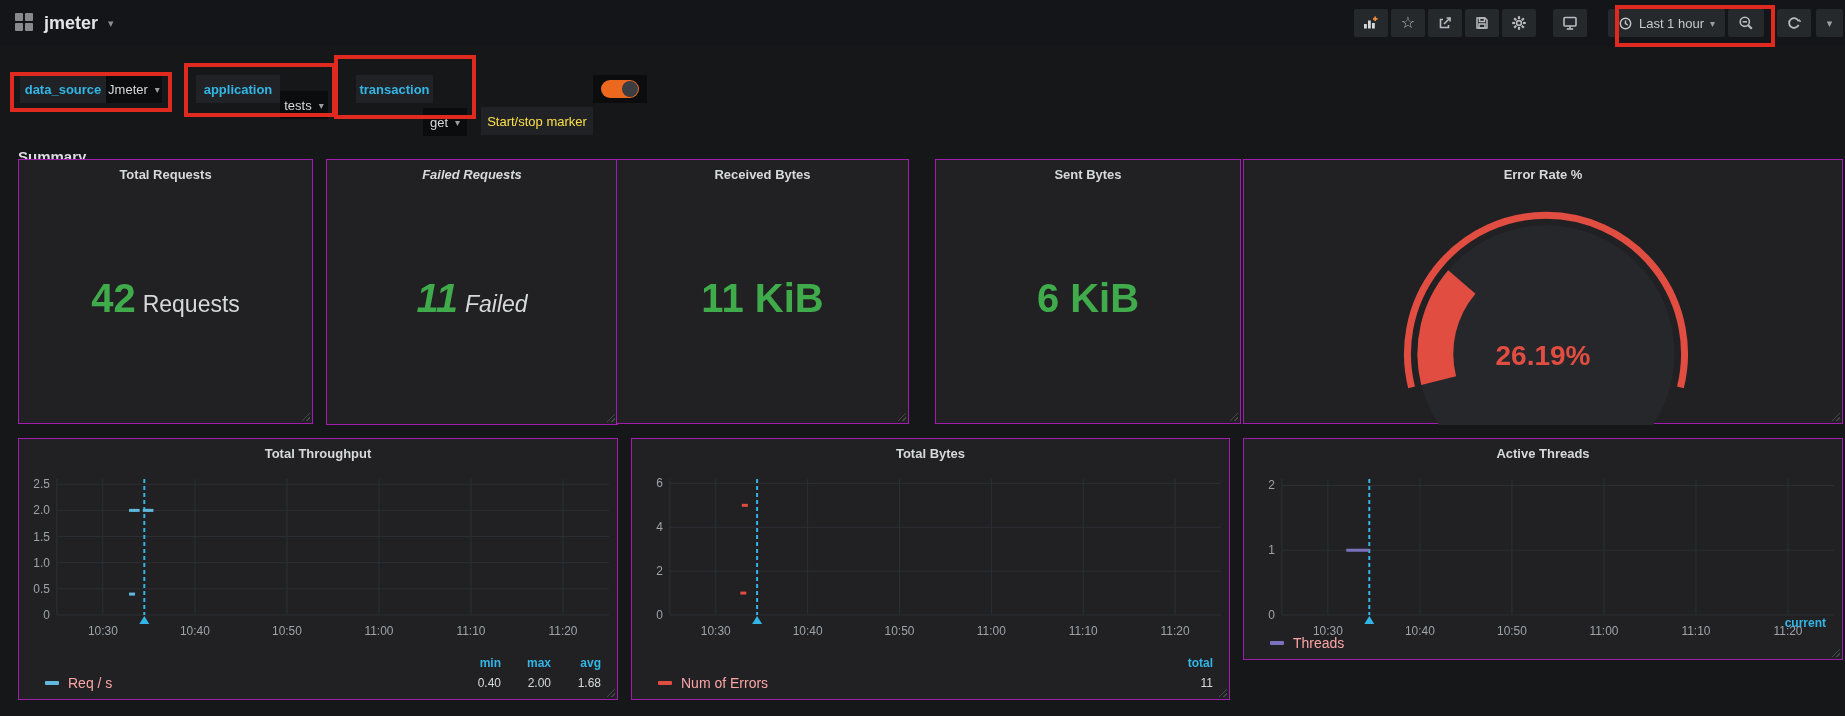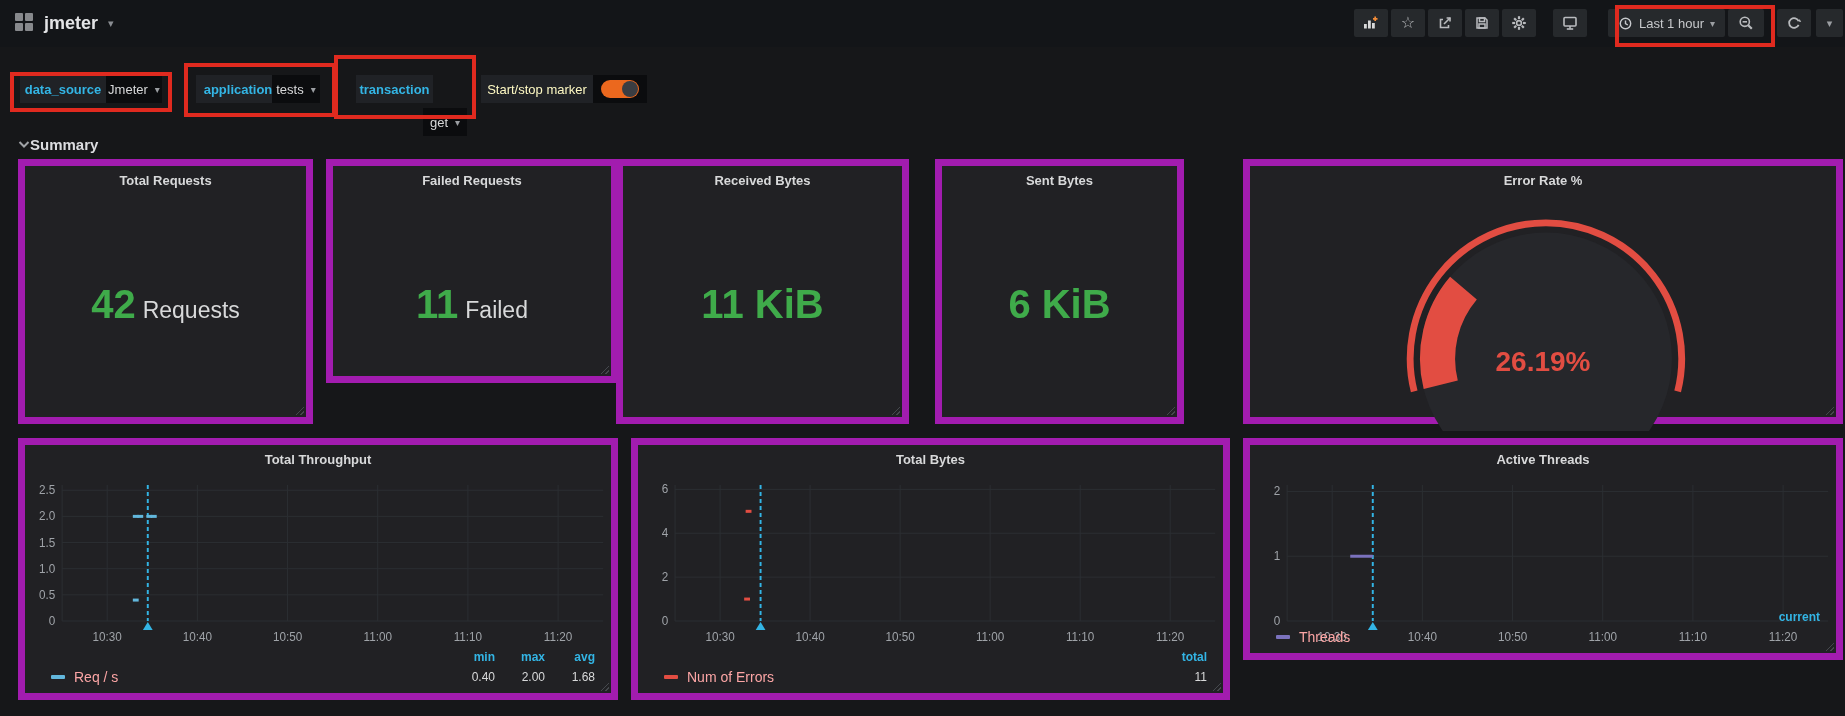--- a/index.html
+++ b/index.html
@@ -19,41 +19,41 @@
   .time-btn{width:auto;padding:0 10px;gap:6px;font-size:13px;color:#c7c9cc;white-space:nowrap;}
   .zoom-btn{width:36px;}
   .caret-btn{width:27px;color:#9b9ea2;font-size:11px;}
   
   .vars{position:absolute;left:0;top:75px;height:28px;width:1845px;}
   .chip{position:absolute;top:0;height:28px;display:flex;align-items:center;justify-content:center;
         font-size:13px;box-sizing:border-box;}
   .chip-label{background:#202226;color:#33b5e5;font-weight:bold;}
   .chip-value{background:#0b0c0e;color:#d8d9da;cursor:pointer;gap:7px;}
   .chip-value .vcaret{font-size:10px;color:#9b9ea2;}
-  .marker-label{background:#202226;color:#fef9c3;font-weight:500;}
+  .marker-label{background:#202226;color:#fde047;font-weight:500;margin-top:32px;}
   .toggle-chip{background:#0b0c0e;cursor:pointer;}
   .toggle{width:38px;height:18px;border-radius:10px;background:#eb681e;position:relative;}
   .knob{position:absolute;right:1px;top:1px;width:16px;height:16px;border-radius:50%;background:#3a3d42;}
   
   .ann{position:absolute;border:4px solid #e02a1f;box-sizing:border-box;pointer-events:none;z-index:50;}
   
-  .section-row{position:absolute;left:18px;top:131px;height:26px;display:flex;align-items:center;
-               cursor:pointer;}
+  .section-row{position:absolute;left:18px;top:139px;height:26px;display:flex;align-items:center;
+               gap:9px;cursor:pointer;flex-direction:column;}
   .section-title{font-size:15px;font-weight:bold;color:#dcdde0;}
   
-  .panel{position:absolute;background:#212124;border:7px solid #a21caf;box-sizing:border-box;}
+  .panel{position:absolute;background:#212124;border:1px solid #a21caf;box-sizing:border-box;}
   .ptitle{position:absolute;top:7px;left:0;right:0;text-align:center;font-size:13px;
           font-weight:bold;color:#d8d9da;z-index:3;}
   .statval{position:absolute;top:116px;left:0;right:0;text-align:center;}
   .big{font-size:40px;font-weight:700;color:#3fab4a;}
   .suffix{font-size:23px;font-weight:500;color:#d8d9da;margin-left:7px;}
   .p-r1a{left:18px;top:159px;width:295px;height:265px;}
-  .p-r1b{left:326px;top:159px;width:292px;height:224px;}
+  .p-r1b{left:326px;top:159px;width:292px;height:266px;font-style:italic;}
   .p-r1c{left:616px;top:159px;width:293px;height:265px;}
-  .p-r1d{left:935px;top:159px;width:249px;height:265px;}
+  .p-r1d{left:935px;top:159px;width:306px;height:265px;}
   .p-gauge{left:1243px;top:159px;width:600px;height:265px;}
   .p-c1{left:18px;top:438px;width:600px;height:262px;}
   .p-c2{left:631px;top:438px;width:599px;height:262px;}
   .p-c3{left:1243px;top:438px;width:600px;height:222px;}
   .chartbox{position:absolute;left:0;top:0;right:0;height:212px;}
   .chartbox svg{width:100%;height:212px;display:block;}
   .gaugebox{position:absolute;inset:0;}
   .gaugeval{position:absolute;top:180px;left:0;right:0;text-align:center;font-size:28px;
             font-weight:600;color:#e24d42;}
   
@@ -167,21 +167,21 @@
     </div>
   </div>
 
   <div class="vars">
     <div class="chip chip-label" style="left:20px;width:86px;">data_source</div>
     <div class="chip chip-value" style="left:106px;width:56px;">
       <span>Jmeter</span>
       <span class="vcaret">▾</span>
     </div>
     <div class="chip chip-label" style="left:196px;width:84px;">application</div>
-    <div class="chip chip-value" style="left:272px;width:48px;">
+    <div class="chip chip-value" style="left:280px;width:48px;margin-top:16px;">
       <span>tests</span>
       <span class="vcaret">▾</span>
     </div>
     <div class="chip chip-label" style="left:356px;width:77px;">transaction</div>
     <div class="chip chip-value" style="left:423px;width:44px;margin-top:33px;">
       <span>get</span>
       <span class="vcaret">▾</span>
     </div>
     <div class="chip marker-label" style="left:481px;width:112px;">Start/stop marker</div>
     <div class="chip toggle-chip" style="left:593px;width:54px;">

